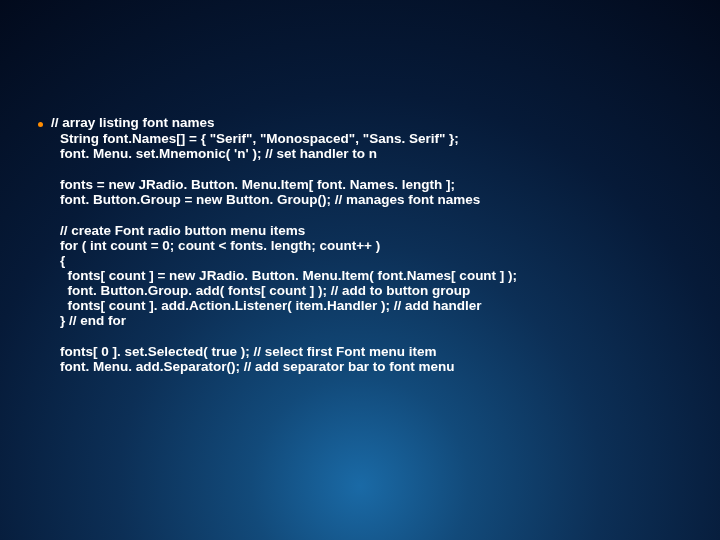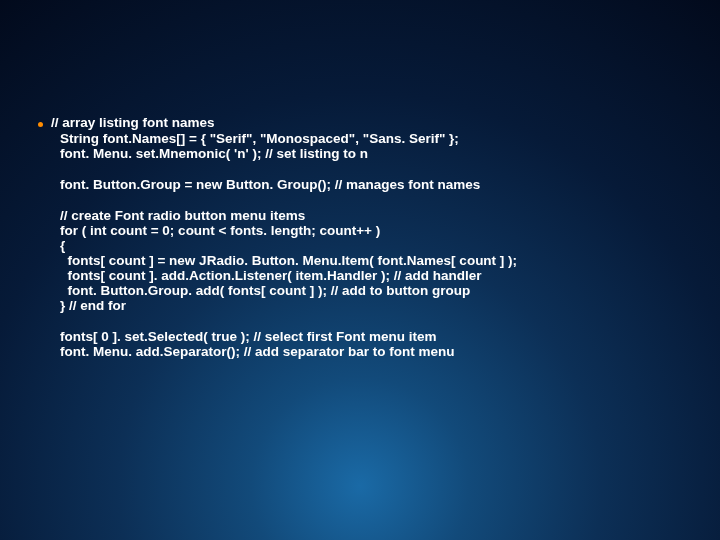--- a/index.html
+++ b/index.html
@@ -51,34 +51,35 @@
 <body>
 
 <div class="slide">
 
   <div class="block">
     <div class="bullet-row">
       <span class="dot"></span>
       <span class="content">// array listing font names</span>
     </div>
     <div class="content indent1">String font.Names[] = { "Serif", "Monospaced", "Sans. Serif" };</div>
-    <div class="content indent1">font. Menu. set.Mnemonic( 'n' ); // set listing to n</div>
+    <div class="content indent1">font. Menu. set.Mnemonic( 'n' ); // set handler to n</div>
   </div>
 
   <div class="block">
+    <div class="content indent1">fonts = new JRadio. Button. Menu.Item[ font. Names. length ];</div>
     <div class="content indent1">font. Button.Group = new Button. Group(); // manages font names</div>
   </div>
 
   <div class="block">
     <div class="content indent1">// create Font radio button menu items</div>
     <div class="content indent1">for ( int count = 0; count &lt; fonts. length; count++ )</div>
     <div class="content indent1">{</div>
     <div class="content indent1">  fonts[ count ] = new JRadio. Button. Menu.Item( font.Names[ count ] );</div>
+    <div class="content indent1">  font. Button.Group. add( fonts[ count ] ); // add to button group</div>
     <div class="content indent1">  fonts[ count ]. add.Action.Listener( item.Handler ); // add handler</div>
-    <div class="content indent1">  font. Button.Group. add( fonts[ count ] ); // add to button group</div>
     <div class="content indent1">} // end for</div>
   </div>
 
   <div class="block">
     <div class="content indent1">fonts[ 0 ]. set.Selected( true ); // select first Font menu item</div>
     <div class="content indent1">font. Menu. add.Separator(); // add separator bar to font menu</div>
   </div>
 
 </div>
 

